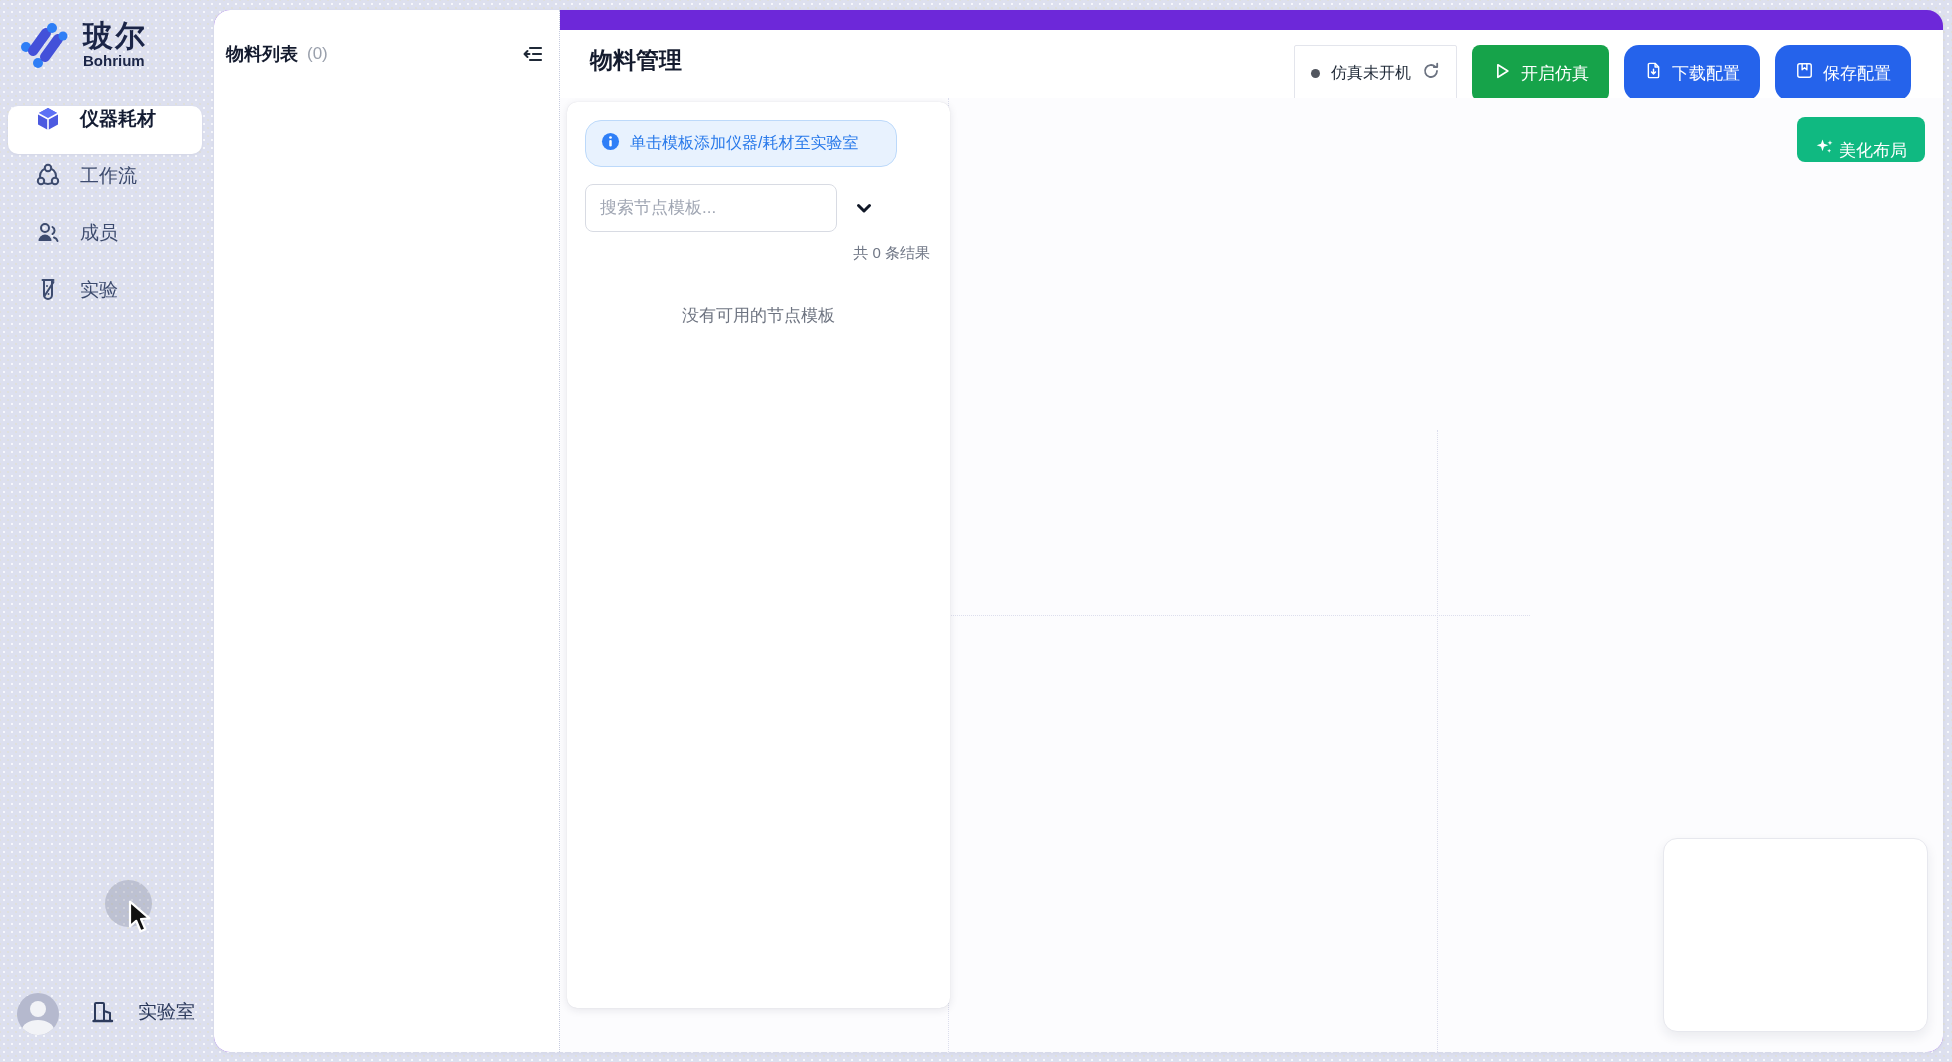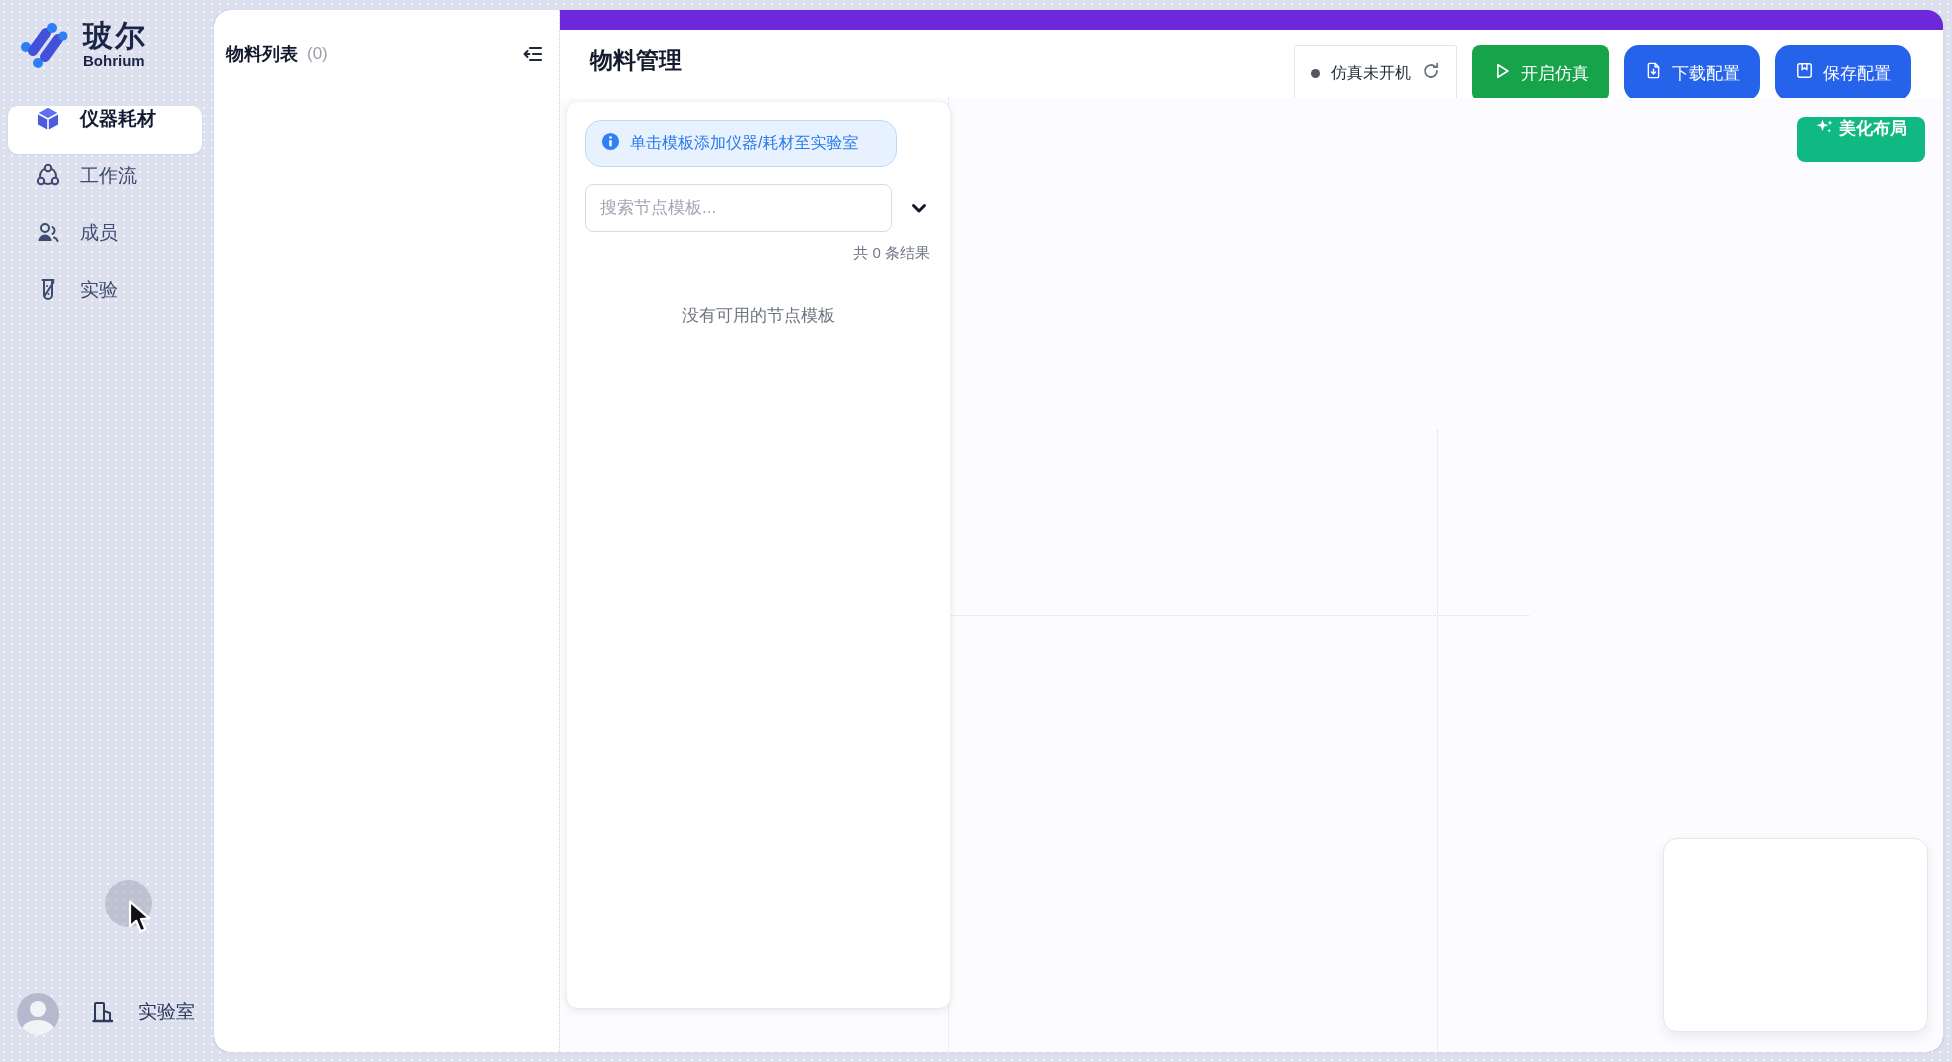--- a/index.html
+++ b/index.html
@@ -59,30 +59,30 @@
   .guide { position:absolute; }
   .guide.v1 { left:388px; top:0; bottom:0; border-left:1px dotted #dcdeed; }
   .guide.v2 { left:877px; top:332px; bottom:0; border-left:1px dotted #dcdeed; }
   .guide.h1 { top:517px; left:388px; width:582px; border-top:1px dotted #dcdeed; }
 
   .template-panel { position:absolute; left:7px; top:4px; width:383px; height:906px; background:#fff; border-radius:10px;
                     box-shadow:0 2px 8px rgba(25,30,60,0.10), 0 0 1px rgba(25,30,60,0.15); padding:18px; }
   .info-banner { width:312px; min-height:47px; display:flex; align-items:center; gap:10px; padding:11px 15px;
                  background:#e8f2fe; border:1px solid #bcd9fa; border-radius:16px; color:#2879ea; font-size:16px; }
   .search-row { margin-top:17px; display:flex; align-items:center; }
-  .search-input { width:307px; height:48px; border:1px solid #d8dbe3; border-radius:8px; padding:0 14px;
+  .search-input { width:252px; height:48px; border:1px solid #d8dbe3; border-radius:8px; padding:0 14px;
                   font-size:17px; color:#111827; outline:none; font-family:inherit; background:#fff; }
   .search-input::placeholder { color:#a0a6b3; }
   .chevron-wrap { margin-left:16px; width:22px; height:22px; display:flex; align-items:center; justify-content:center; cursor:pointer; }
   .result-count { margin-top:12px; text-align:right; padding-right:2px; font-size:15px; color:#6f7685; }
   .empty-text { margin-top:41px; text-align:center; font-size:17px; color:#6e7481; }
 
-  .beautify-btn { position:absolute; top:19px; right:18px; height:45px; display:flex; align-items:flex-start; gap:4px;
+  .beautify-btn { position:absolute; top:19px; right:18px; height:45px; display:flex; align-items:flex-end; gap:4px;
                   padding:0 18px; background:#10b981; border:none; border-radius:8px; color:#fff; font-size:17px;
-                  font-weight:700; cursor:pointer; font-family:inherit; }
+                  font-weight:400; cursor:pointer; font-family:inherit; }
   .minimap { position:absolute; right:15px; bottom:20px; width:265px; height:194px; background:#fff;
              border:1px solid #e7e8ee; border-radius:14px; box-shadow:0 5px 12px rgba(30,35,60,0.08); }
 
   
   .click-halo { position:absolute; left:105px; top:880px; width:47px; height:47px; border-radius:50%;
                 background:rgba(122,128,150,0.32); }
   .cursor { position:absolute; left:127px; top:900px; }
 </style>
 </head>
 <body>

